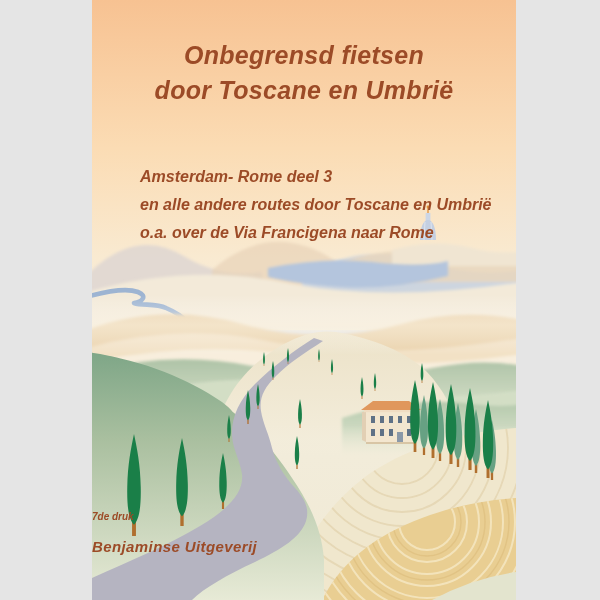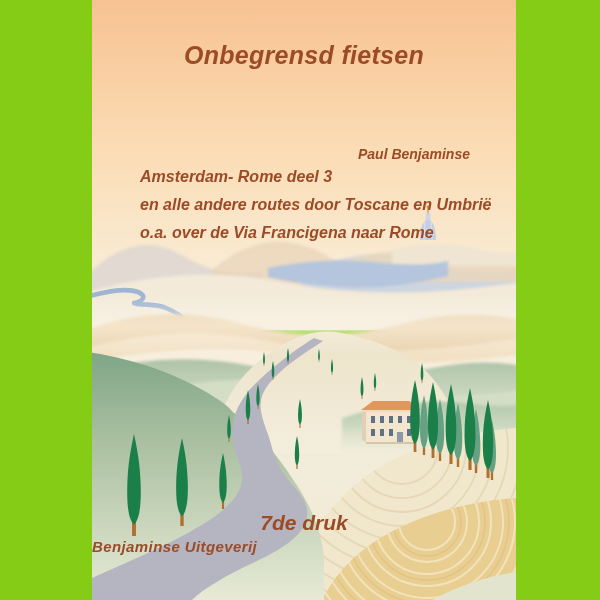--- a/index.html
+++ b/index.html
@@ -1,24 +1,24 @@
 <!DOCTYPE html>
 <html><head>
 <meta charset="utf-8">
 <style>
   html,body{margin:0;padding:0;background:#ffffff;}
-  .canvas{position:relative;width:600px;height:600px;background:#84cc16;overflow:hidden;
+  .canvas{position:relative;width:600px;height:600px;background:#e5e5e5;overflow:hidden;
           font-family:"Liberation Sans",sans-serif;}
   .cover{position:absolute;left:92px;top:0;width:424px;height:600px;overflow:hidden;}
   .cover svg{display:block;position:absolute;left:0;top:0;}
   .txt{position:absolute;font-style:italic;font-weight:bold;color:#9c4b27;white-space:nowrap;}
   .title{left:0;top:38px;width:100%;text-align:center;font-size:25px;line-height:35px;letter-spacing:.3px;}
   .author{right:46px;top:146px;font-size:14px;}
   .subtitle{left:48px;top:163px;font-size:16px;line-height:28px;}
-  .edition{left:0;top:511px;width:100%;text-align:center;font-size:21px;}
+  .edition{left:0;top:511px;width:100%;text-align:left;font-size:10px;}
   .publisher{left:0;top:538px;width:100%;text-align:left;font-size:15px;letter-spacing:.4px;}
 </style>
 </head>
 <body>
 
 <div class="canvas">
   <div class="cover">
 
     <svg width="424" height="600" viewBox="0 0 424 600">
       <defs>
@@ -211,22 +211,22 @@
 
       <g>
         <use href="#cypD" transform="translate(131,509) scale(0.56)"></use>
         <use href="#cypD" transform="translate(90,526) scale(0.88)"></use>
         <use href="#cypD" transform="translate(42,536) scale(1.02)"></use>
       </g>
     </svg>
 
     <div class="txt title">
       <div>Onbegrensd fietsen</div>
+      <div>door Toscane en Umbrië</div>
     </div>
-    <div class="txt author">Paul Benjaminse</div>
     <div class="txt subtitle">
       <div>Amsterdam- Rome deel 3</div>
       <div>en alle andere routes door Toscane en Umbrië</div>
       <div>o.a. over de Via Francigena naar Rome</div>
     </div>
     <div class="txt edition">7de druk</div>
     <div class="txt publisher">Benjaminse Uitgeverij</div>
   </div>
 </div>
 

